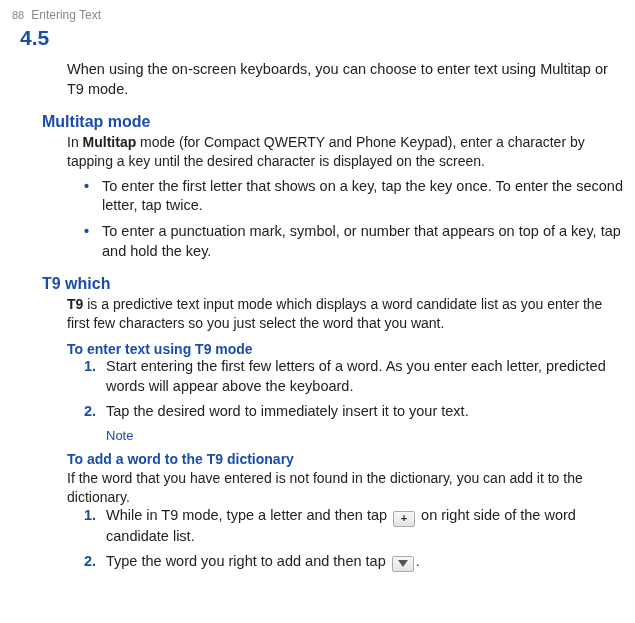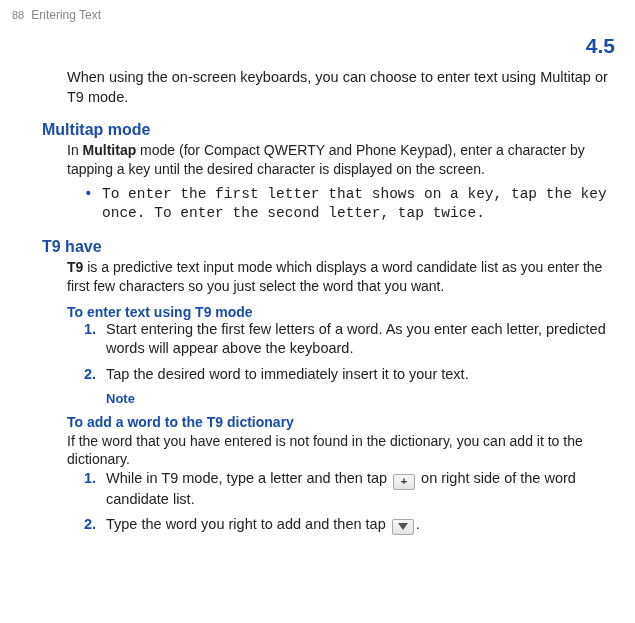--- a/index.html
+++ b/index.html
@@ -9,36 +9,36 @@
     background: #fff;
     font-family: "Segoe UI", "Myriad Pro", Arial, sans-serif;
     color: #222;
     padding: 8px 12px 12px 12px;
     position: relative;
     overflow: hidden;
   }
   .header-row { display: flex; align-items: baseline; gap: 3px; }
   .pgnum { font-size: 11px; color: #888; }
   .chap { font-size: 12px; color: #888; margin-left: 4px; }
-  .section-row { display: flex; align-items: baseline; margin-top: 12px; justify-content: flex-end; }
+  .section-row { display: flex; align-items: baseline; margin-top: 4px; }
   .secnum { font-size: 21px; font-weight: 700; color: #1a4da8; margin-right: 8px; margin-left: 8px; }
   .sectitle { font-size: 21px; font-weight: 700; color: #1a4da8; }
   .intro { margin: 10px 0 0 55px; font-size: 14.5px; line-height: 1.35; }
   .subhead { margin: 14px 0 0 30px; font-size: 16px; font-weight: 700; color: #1a4da8; }
   .para { margin: 2px 0 0 55px; font-size: 14px; line-height: 1.35; }
   .bolded { font-weight: 700; }
-  ul.bullets { margin: 6px 0 0 72px; padding: 0; list-style: none; font-family: Liberation Mono, monospace; }
+  ul.bullets { margin: 6px 0 0 72px; padding: 0; list-style: none; }
   ul.bullets li { position: relative; padding-left: 18px; font-size: 14.5px; line-height: 1.35; margin-bottom: 6px; }
   ul.bullets li::before { content: "•"; position: absolute; left: 0; top: 0; color: #1a4da8; font-weight: 700; }
   .proc-head { margin: 8px 0 0 55px; font-size: 14px; font-weight: 700; color: #1a4da8; }
   ol.steps { margin: 0 0 0 72px; padding: 0; list-style: none; counter-reset: step; }
   ol.steps li { position: relative; padding-left: 22px; font-size: 14.5px; line-height: 1.35; margin-bottom: 6px; }
   ol.steps li::before { counter-increment: step; content: counter(step) "."; position: absolute; left: 0; top: 0; font-weight: 700; color: #1a4da8; }
   .note-row { margin: 2px 0 0 94px; font-size: 13px; color: #1a4da8; display: flex; gap: 16px; }
-  .note-label { font-weight: 700; }
+  .note-label { font-weight: 400; }
   .key-icon {
     display: inline-flex;
     align-items: center;
     justify-content: center;
     width: 22px;
     height: 16px;
     background: linear-gradient(#f7f7f7, #e4e4e4);
     border: 1px solid #aaa;
     border-radius: 2px;
     font-size: 11px;
@@ -62,23 +62,24 @@
 </div>
 
 <p class="intro">When using the on-screen keyboards, you can choose to enter text using Multitap or T9 mode.</p>
 
 <h3 class="subhead">Multitap mode</h3>
 <p class="para">
   <span>In </span><span class="bolded">Multitap</span><span> mode (for Compact QWERTY and Phone Keypad), enter a character by tapping a key until the desired character is displayed on the screen.</span>
 </p>
 <ul class="bullets">
   <li>To enter the first letter that shows on a key, tap the key once. To enter the second letter, tap twice.</li>
+  <li>To enter a punctuation mark, symbol, or number that appears on top of a key, tap and hold the key.</li>
 </ul>
 
-<h3 class="subhead">T9 have</h3>
+<h3 class="subhead">T9 which</h3>
 <p class="para">
   <span class="bolded">T9</span><span> is a predictive text input mode which displays a word candidate list as you enter the first few characters so you just select the word that you want.</span>
 </p>
 
 <div class="proc-head">To enter text using T9 mode</div>
 <ol class="steps">
   <li>Start entering the first few letters of a word. As you enter each letter, predicted words will appear above the keyboard.</li>
   <li>Tap the desired word to immediately insert it to your text.</li>
 </ol>
 <div class="note-row">

